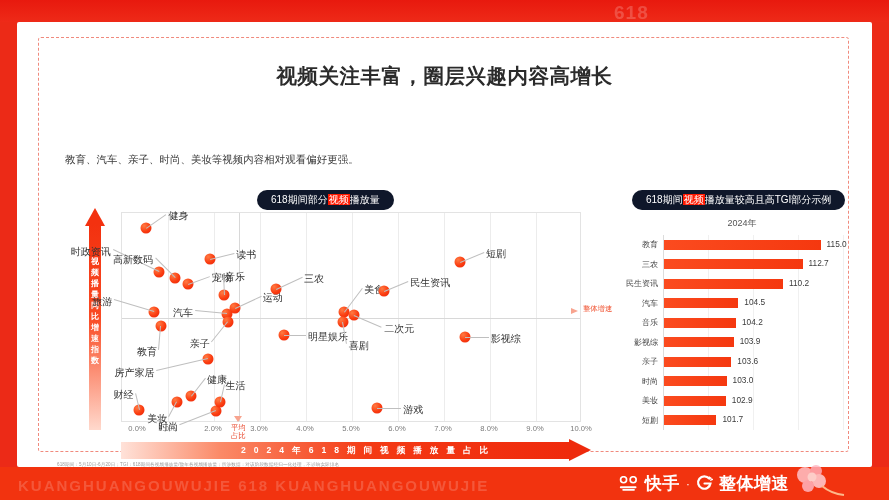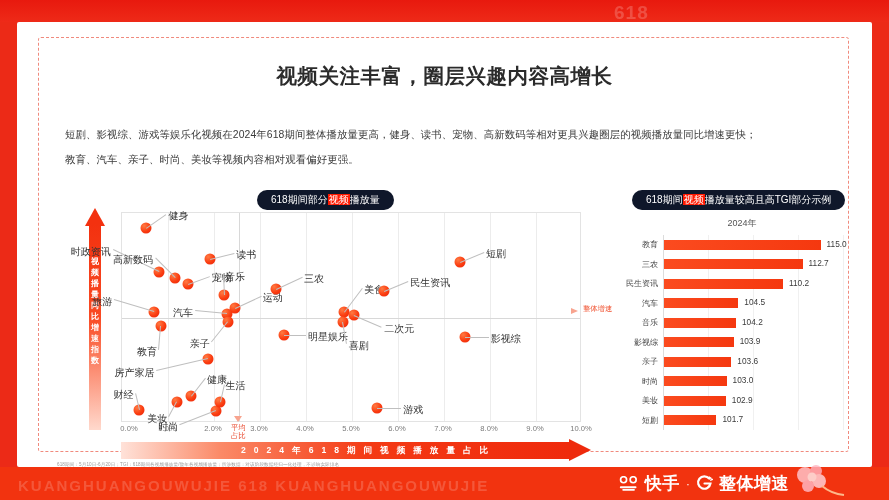--- a/index.html
+++ b/index.html
@@ -145,21 +145,20 @@
 <body>
 
 <div id="slide">
 
   <div class="wm-top">618</div>
 
   <div id="card">
     <div id="dashed"></div>
 
     <div class="title">视频关注丰富，圈层兴趣内容高增长</div>
-    <div class="para l1">短剧、影视综、游戏等娱乐化视频在2024年618期间整体播放量更高，健身、读书、宠物、高新数码等相对更具兴趣圈层的视频播放量同比增速更快；</div>
     <div class="para l2">教育、汽车、亲子、时尚、美妆等视频内容相对观看偏好更强。</div>
 
     <div class="pill" id="pill-left">
       <span>618期间部分</span><span class="hl">视频</span><span>播放量</span>
     </div>
 
     <div class="pill" id="pill-right">
       <span>618期间</span><span class="hl">视频</span><span>播放量较高且高TGI部分示例</span>
     </div>
 
@@ -265,21 +264,21 @@
           <div class="lbl" style="left: 364.1px; top: 34.35px;">短剧</div>
           <div class="leader" style="left: 338.1px; top: 49.35px; width: 26px; transform: rotate(-0.394791rad);"></div>
           <div class="dot" title="影视综" style="left: 342.7px; top: 123.9px;"></div>
           <div class="lbl" style="left: 368.7px; top: 118.9px;">影视综</div>
           <div class="leader" style="left: 342.7px; top: 123.9px; width: 24px; transform: rotate(0rad);"></div>
           <div class="dot" title="游戏" style="left: 255.3px; top: 195.3px;"></div>
           <div class="lbl" style="left: 281.3px; top: 190.3px;">游戏</div>
           <div class="leader" style="left: 255.3px; top: 195.3px; width: 24px; transform: rotate(0rad);"></div>
         </div>
       <div id="xticks">
-          <span style="left: 8px;">0.0%</span>
+          <span style="left: 16px;">0.0%</span>
           <span style="left: 46px;">1.0%</span>
           <span style="left: 92px;">2.0%</span>
           <span style="left: 138px;">3.0%</span>
           <span style="left: 184px;">4.0%</span>
           <span style="left: 230px;">5.0%</span>
           <span style="left: 276px;">6.0%</span>
           <span style="left: 322px;">7.0%</span>
           <span style="left: 368px;">8.0%</span>
           <span style="left: 414px;">9.0%</span>
           <span style="left: 460px;">10.0%</span>

